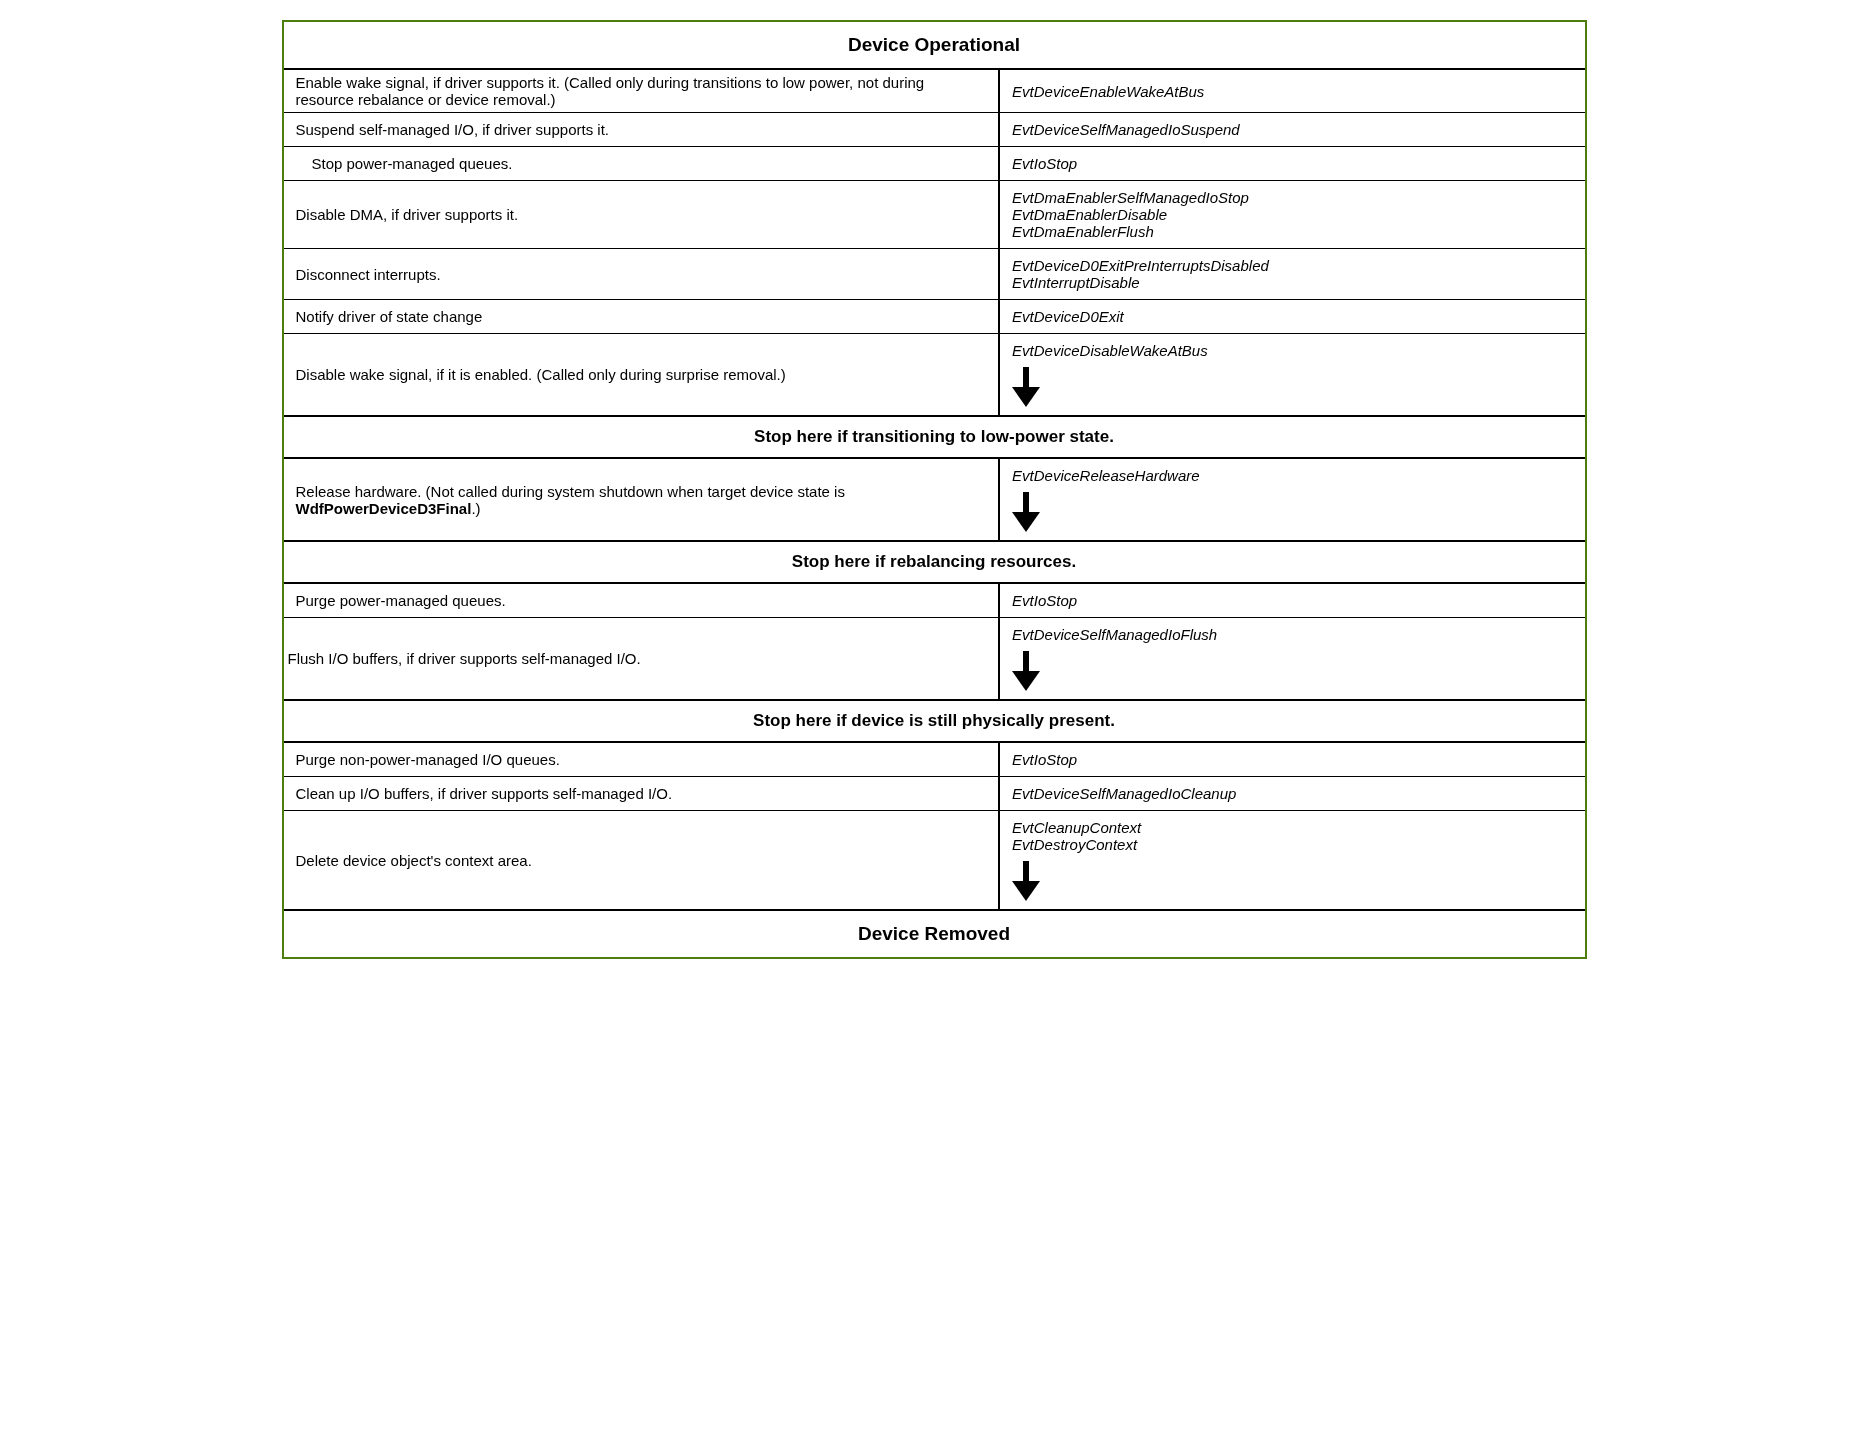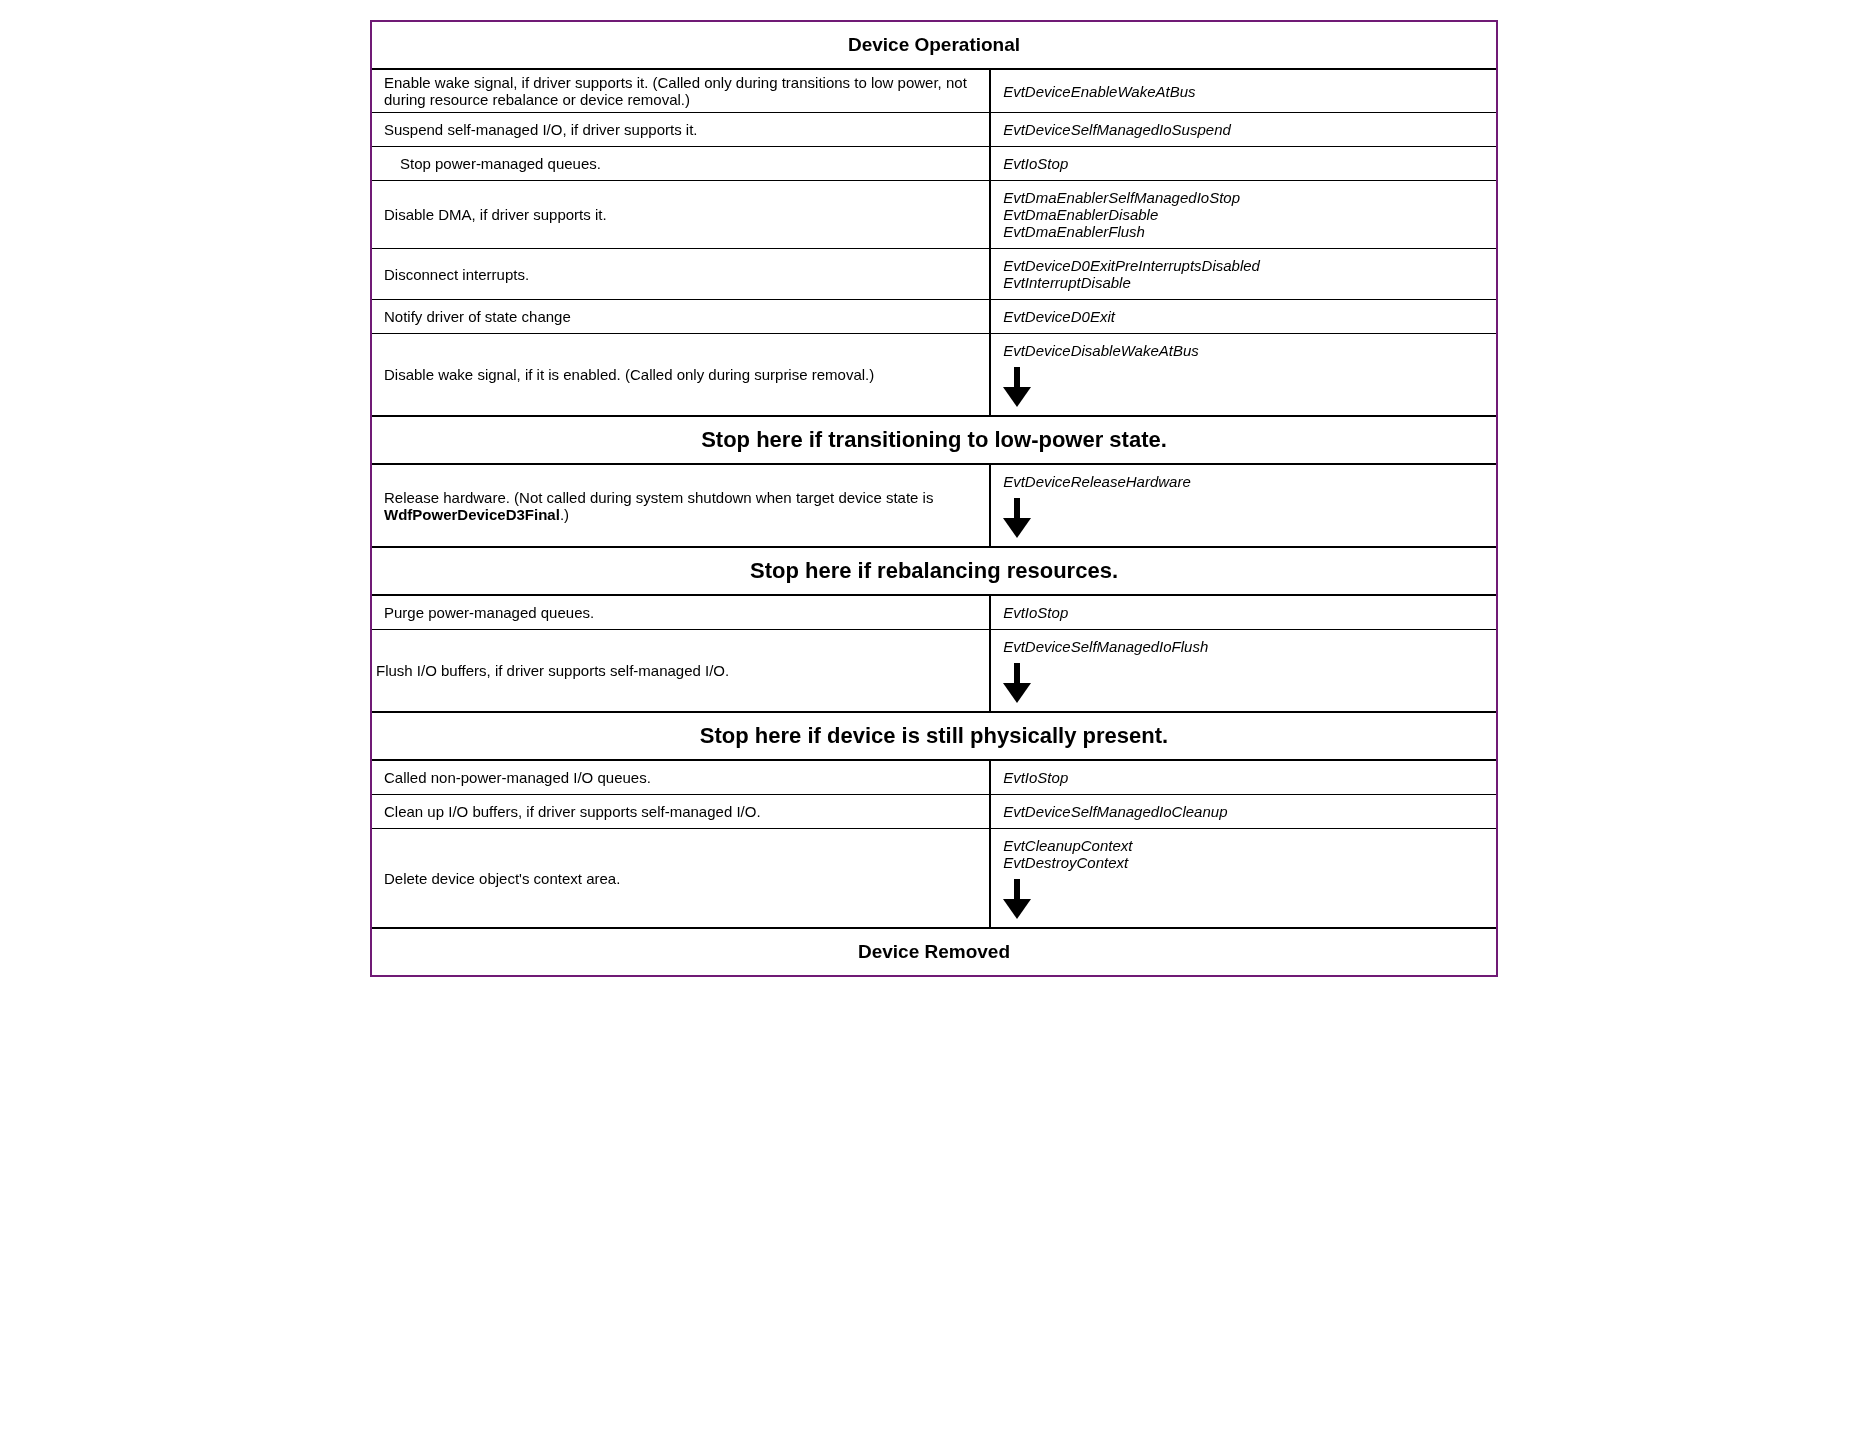--- a/index.html
+++ b/index.html
@@ -25,34 +25,34 @@
     }
     .down-arrow .head {
       width: 0;
       height: 0;
       border-left: 14px solid transparent;
       border-right: 14px solid transparent;
       border-top: 20px solid #000;
     }
     
     .outer {
-      border: 2px solid #701a75;
-      width: 1128px;
+      border: 2px solid #4d7c0f;
+      width: 1305px;
     }
     
     .title-row {
       text-align: center;
       font-size: 19px;
       font-weight: bold;
       padding: 12px 10px;
       border-bottom: 2px solid #000;
     }
     .stop-row {
       text-align: center;
-      font-size: 22px;
+      font-size: 17px;
       font-weight: bold;
       padding: 10px;
       border-top: 2px solid #000;
       border-bottom: 2px solid #000;
     }
     .content-table {
       width: 100%;
       border-collapse: collapse;
     }
     .content-table td {
@@ -147,21 +147,21 @@
             </div></td>
         </tr>
       </tbody>
   </table>
 
   <div class="stop-row">Stop here if device is still physically present.</div>
 
   <table class="content-table">
     <tbody id="section4-body">
         <tr>
-          <td style="width: 55%; border-left: none; border-right: 2px solid rgb(0, 0, 0); border-top: none; border-bottom: 1px solid rgb(0, 0, 0); padding: 8px 12px; vertical-align: middle;">Called non-power-managed I/O queues.</td>
+          <td style="width: 55%; border-left: none; border-right: 2px solid rgb(0, 0, 0); border-top: none; border-bottom: 1px solid rgb(0, 0, 0); padding: 8px 12px; vertical-align: middle;">Purge non-power-managed I/O queues.</td>
           <td style="width: 45%; border-left: none; border-right: none; border-top: none; border-bottom: 1px solid rgb(0, 0, 0); padding: 8px 12px; font-style: italic; vertical-align: middle;">EvtIoStop</td>
         </tr>
         <tr>
           <td style="width: 55%; border-left: none; border-right: 2px solid rgb(0, 0, 0); border-top: 1px solid rgb(0, 0, 0); border-bottom: 1px solid rgb(0, 0, 0); padding: 8px 12px; vertical-align: middle;">Clean up I/O buffers, if driver supports self-managed I/O.</td>
           <td style="width: 45%; border-left: none; border-right: none; border-top: 1px solid rgb(0, 0, 0); border-bottom: 1px solid rgb(0, 0, 0); padding: 8px 12px; font-style: italic; vertical-align: middle;">EvtDeviceSelfManagedIoCleanup</td>
         </tr>
         <tr>
           <td style="width: 55%; border-left: none; border-right: 2px solid rgb(0, 0, 0); border-top: 1px solid rgb(0, 0, 0); border-bottom: none; padding: 4px 12px; vertical-align: middle;">Delete device object's context area.</td>
           <td style="width: 45%; border-left: none; border-right: none; border-top: 1px solid rgb(0, 0, 0); border-bottom: none; padding: 8px 12px; font-style: italic; vertical-align: top;">
             <div>EvtCleanupContext</div>

